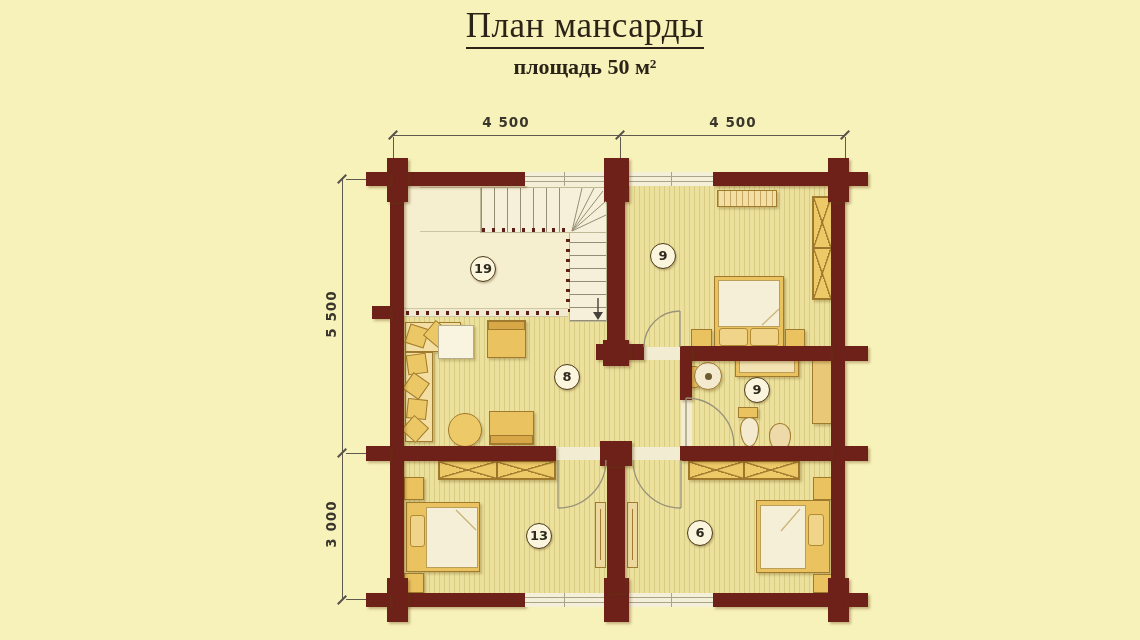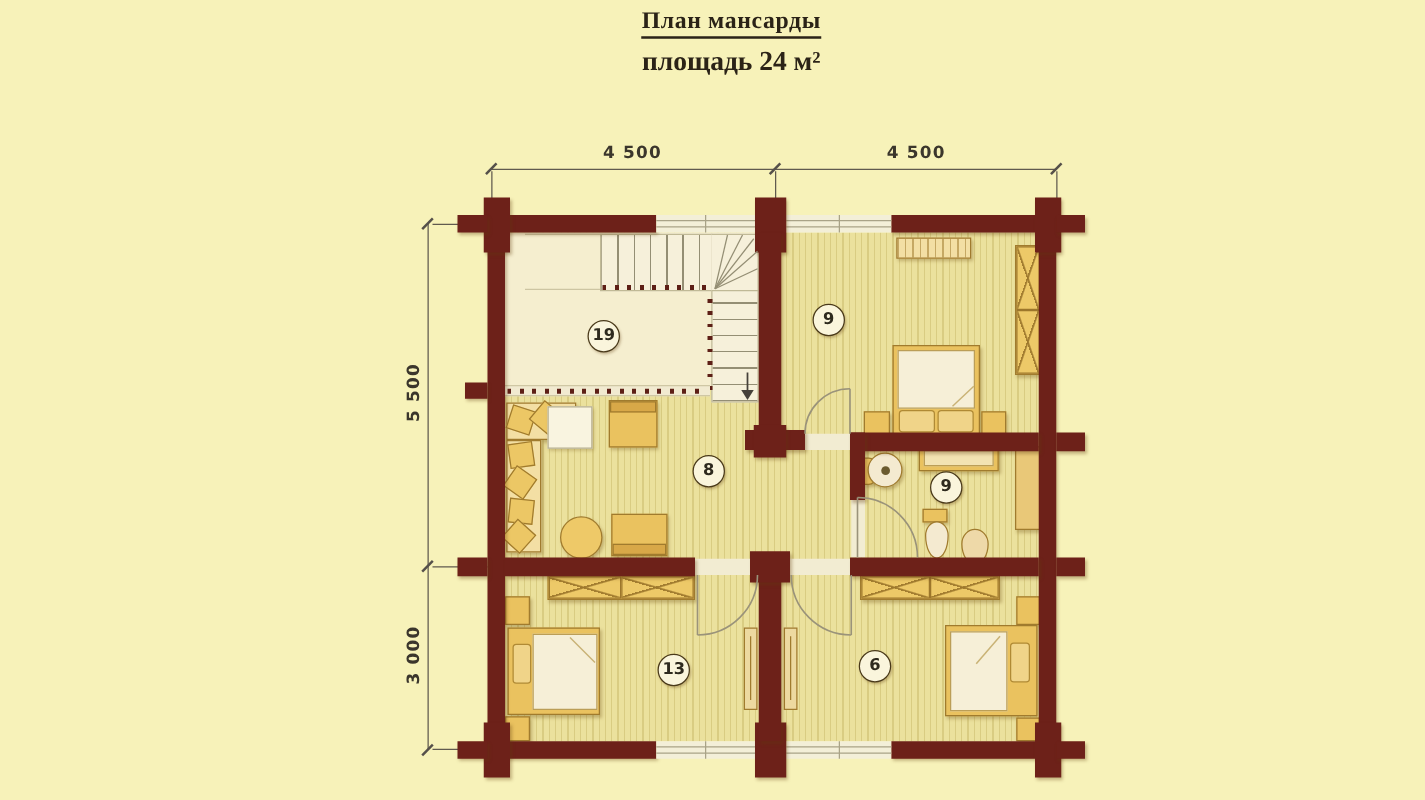--- a/index.html
+++ b/index.html
@@ -34,32 +34,32 @@
   .back{position:absolute;background:#d8a848;border:1px solid #a07b2e;box-sizing:border-box}
   
   .label{position:absolute;width:26px;height:26px;border-radius:50%;background:#faf5dc;border:1.5px solid #4a3a1a;color:#2e2a1e;font:bold 13px/23px "DejaVu Sans",sans-serif;text-align:center;box-sizing:border-box;box-shadow:1px 1.5px 2px rgba(96,60,15,.3);z-index:6}
   
   .dim{position:absolute;background:#605a4e}
   .dimlabel{position:absolute;color:var(--dim_text,#3b362c);font:bold 13.5px/16px "DejaVu Sans",sans-serif;text-align:center;letter-spacing:1px}
   .tick{position:absolute;width:12px;height:2px;background:#55504a;transform:rotate(-45deg)}
   .rot{transform:rotate(-90deg)}
   
   .title-wrap{position:absolute;left:285px;top:6px;width:600px;text-align:center;color:#2b2317;font-family:"Liberation Serif","DejaVu Serif",serif;z-index:7}
-  .title-main{display:inline-block;font-size:19px;font-weight:bold;letter-spacing:.5px;border-bottom:2.5px solid #2b2317;padding-bottom:1px}
+  .title-main{display:inline-block;font-size:35px;font-weight:normal;letter-spacing:.5px;border-bottom:2.5px solid #2b2317;padding-bottom:1px}
   .title-sub{font-size:22px;font-weight:bold;margin-top:5px}
   svg.overlay{position:absolute;left:0;top:0;z-index:5;pointer-events:none}
 </style>
 </head>
 <body>
 
 <div id="stage">
 
   <div class="title-wrap">
     <div class="title-main">План мансарды</div>
-    <div class="title-sub">площадь  24 м²</div>
+    <div class="title-sub">площадь  50 м²</div>
   </div>
 
   <div class="dim" style="left:393px;top:135px;width:452px;height:1px"></div>
   <div class="tick" style="left:387px;top:134px"></div>
   <div class="tick" style="left:614px;top:134px"></div>
   <div class="tick" style="left:839px;top:134px"></div>
   <div class="dim" style="left:393px;top:137px;width:1px;height:33px"></div>
   <div class="dim" style="left:620px;top:137px;width:1px;height:33px"></div>
   <div class="dim" style="left:845px;top:137px;width:1px;height:33px"></div>
   <div class="dimlabel" style="left:466px;top:114px;width:80px">4 500</div>

